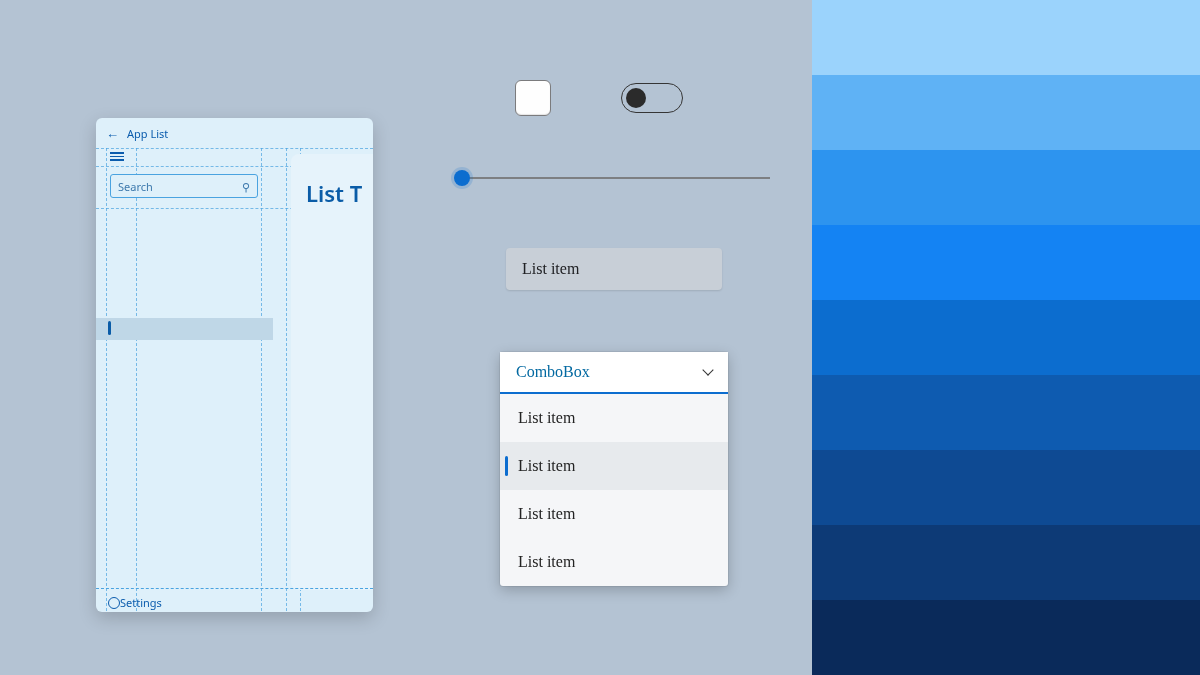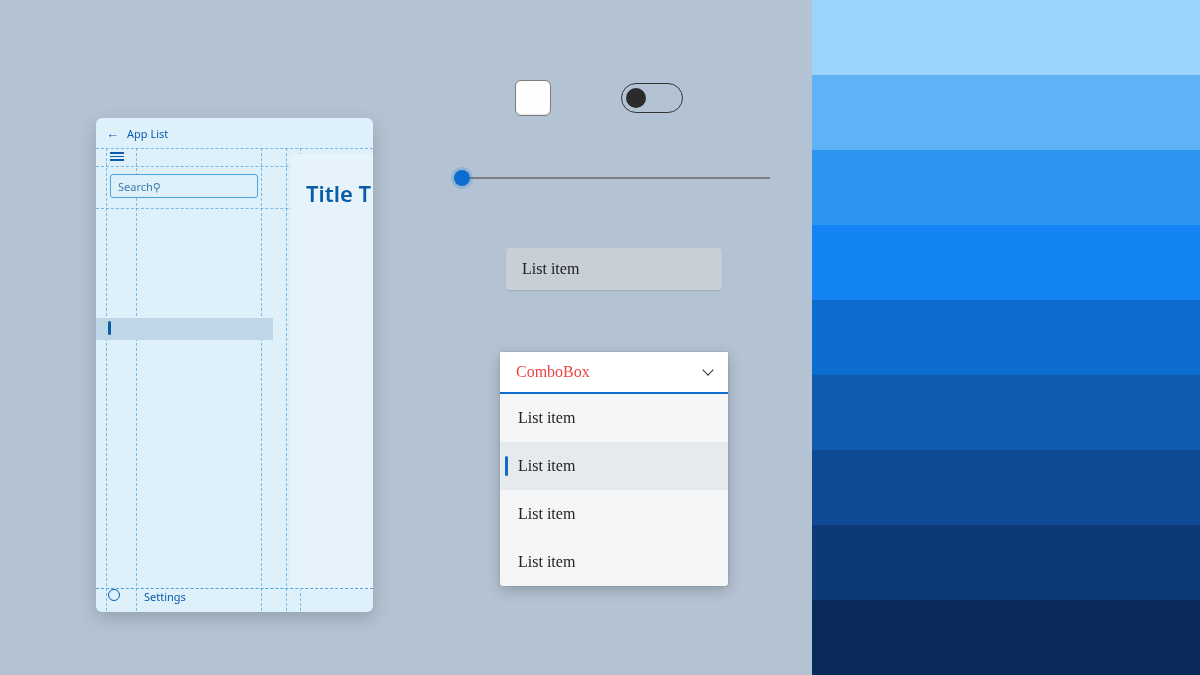--- a/index.html
+++ b/index.html
@@ -27,21 +27,21 @@
   .guides-v { position:absolute; top:0; bottom:0; width:0; border-left:1px dashed #4aa3e0; opacity:.7; }
   .gv1 { left: 10px; } .gv2 { left: 40px; }
   .gv3 { left: 165px; } .gv4 { left: 190px; } .gv5 { left: 204px; }
   .guides-h { position:absolute; left:0; right:0; height:0; border-top:1px dashed #4aa3e0; opacity:.7; }
   .gh1 { top: 0px; } .gh2 { top: 18px; } .gh3 { top: 60px; }
   .hamburger { position:absolute; left:14px; top:4px; display:flex; flex-direction:column; gap:2px; }
   .hamburger span { display:block; width:14px; height:1.5px; background:#0b5cad; }
   .search-box {
     position:absolute; left:14px; top:26px; width:148px; height:24px;
     border:1px solid #4aa3e0; border-radius:3px; background:#def0fa;
-    display:flex; align-items:center; 
+    display:flex; align-items:center; justify-content:space-between;
     padding:0 7px; font-size:11px; color:#3d79ad;
   }
   .search-box .mag { font-size:11px; }
   .content-card {
     position:absolute; left:195px; top:6px; right:-30px; bottom:26px;
     background:#e6f3fb; border-top-left-radius:8px; border-bottom-left-radius:8px;
   }
   .page-title {
     position:absolute; left:210px; top:30px;
     font-size:22px; font-weight:600; color:#0a5ca7; white-space:nowrap;
@@ -49,21 +49,21 @@
   .nav-selected {
     position:absolute; left:0; right:100px; top:170px; height:22px;
     background:#bfd7e7;
   }
   .nav-indicator {
     position:absolute; left:12px; top:173px; width:3px; height:14px;
     background:#0a5ca7; border-radius:2px;
   }
   .settings-row {
     position:absolute; left:0; right:0; bottom:0; height:28px;
-    display:flex; align-items:flex-start; gap:24px; padding-left:12px;
+    display:flex; align-items:center; gap:0; padding-left:12px;
     font-size:11px; color:#0b5cad;
     border-top:1px dashed #4aa3e0;
   }
   .gear { width:12px; height:12px; border:1.5px solid #0b5cad; border-radius:50%; position:relative; }
   .gear::after { content:""; position:absolute; inset:3px; border-radius:50%; background:#def0fa; }
 
   
   .controls { position:absolute; left:430px; top:80px; width:330px;font-family:Liberation Serif, serif; }
 
   .row-top { display:flex; align-items:center; gap:70px; margin-left:85px; }
@@ -102,21 +102,21 @@
 
   .combo-wrap {
     margin: 62px 0 0 70px; width: 228px;
     background:#f5f6f8;
     border-radius:3px;
     box-shadow: 0 4px 14px rgba(0,0,0,.22), 0 0 0 1px rgba(0,0,0,.06);
   }
   .combo-header {
     background:#fff; height:42px; display:flex; align-items:center;
     justify-content:space-between; padding:0 14px 0 16px;
-    font-size:16px; color:#ef4444;
+    font-size:16px; color:#0369a1;
     border-bottom:2px solid #0c6dcf;
   }
   .chev { width:12px; height:12px; position:relative; }
   .chev::before {
     content:""; position:absolute; left:2px; top:0;
     width:7px; height:7px; border-right:1.5px solid #333; border-bottom:1.5px solid #333;
     transform: rotate(45deg);
   }
   .combo-item {
     height:48px; display:flex; align-items:center; padding-left:18px;
@@ -163,21 +163,21 @@
         <span></span>
         <span></span>
     </div>
 
     <div class="search-box">
       <span>Search</span>
       <span class="mag">⚲</span>
     </div>
 
     <div class="content-card"></div>
-    <div class="page-title">Title T</div>
+    <div class="page-title">List T</div>
 
     <div class="nav-selected"></div>
     <div class="nav-indicator"></div>
 
     <div class="settings-row">
       <span class="gear"></span>
       <span>Settings</span>
     </div>
   </div>
 </div>

